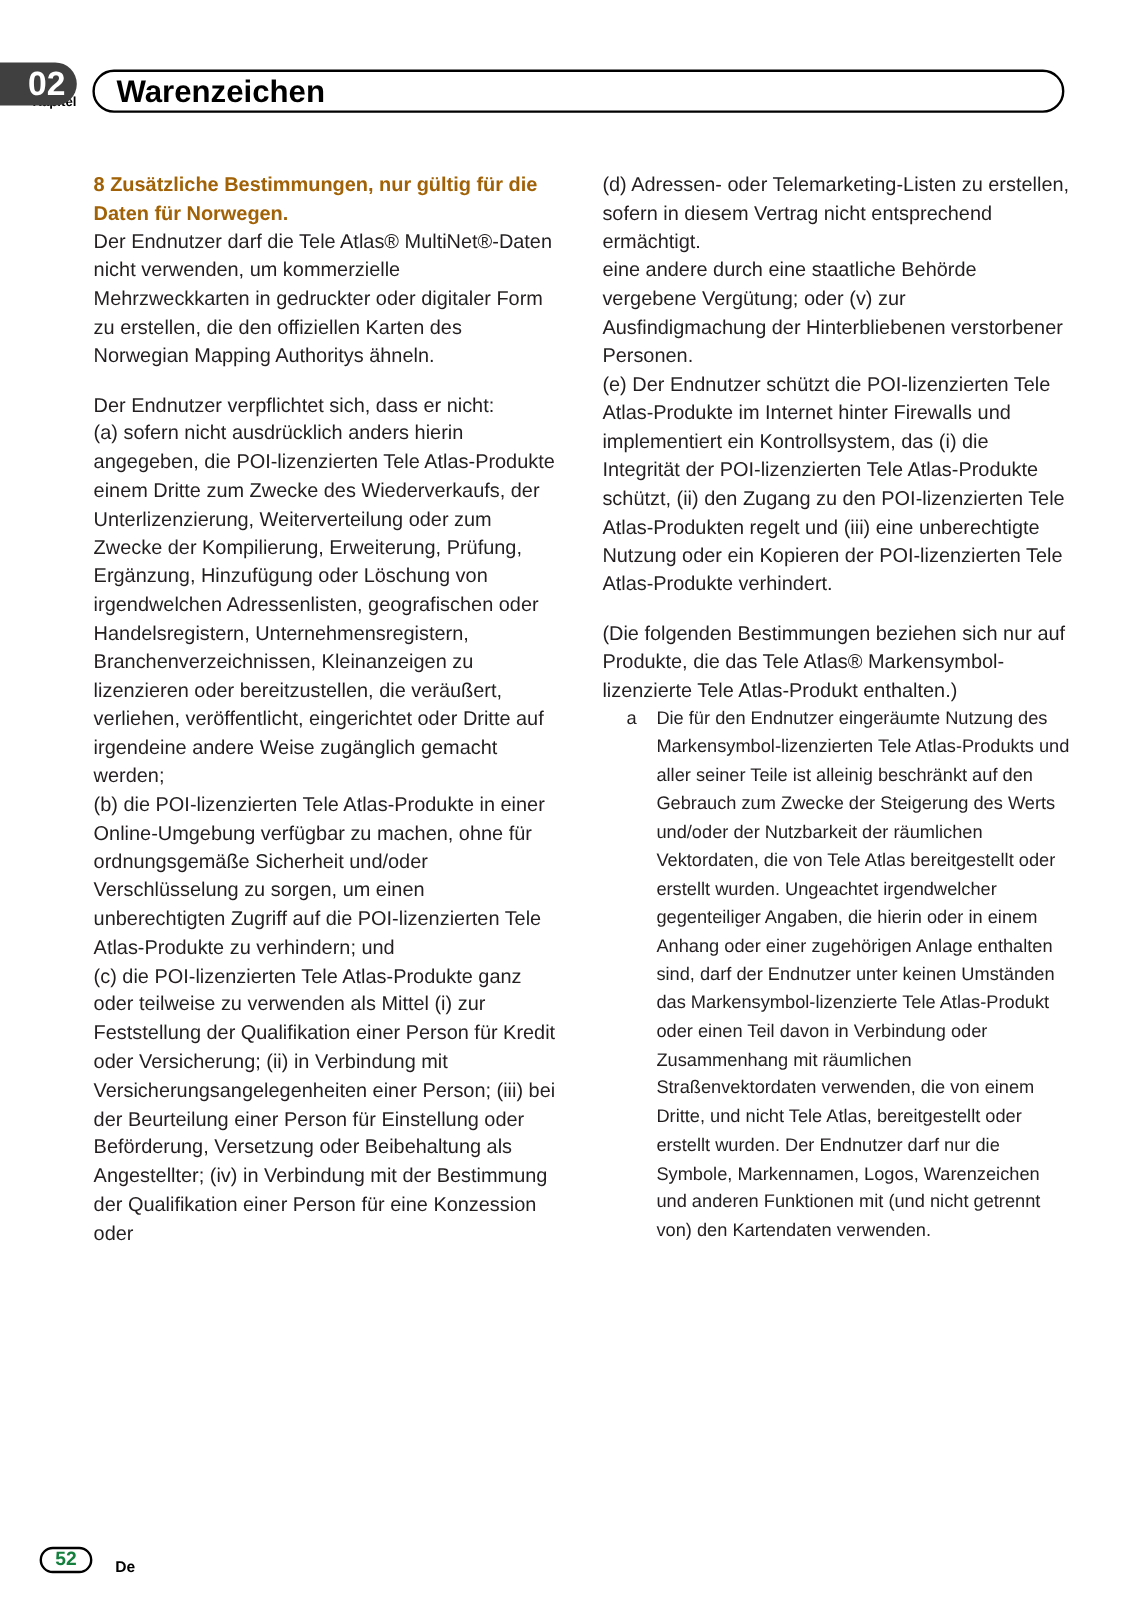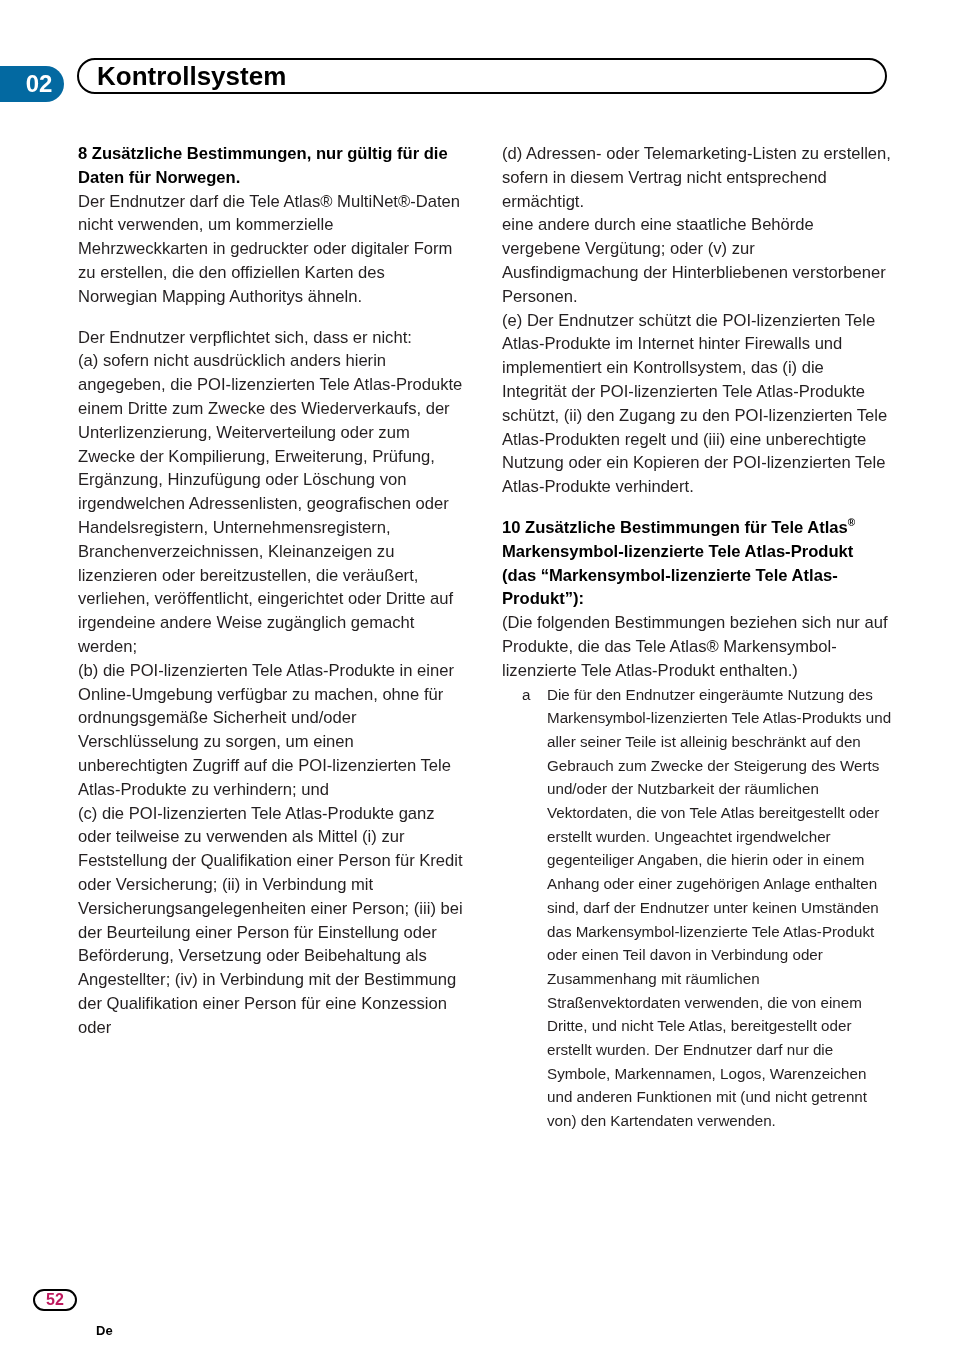--- a/index.html
+++ b/index.html
@@ -1,66 +1,65 @@
 <!DOCTYPE html>
 <html><head>
 <meta charset="utf-8">
 <style>
   html, body { margin: 0; padding: 0; background: #ffffff; }
   body { width: 954px; height: 1352px; position: relative; overflow: hidden;
          font-family: "Liberation Sans", sans-serif; color: #231f20; }
 
   .kapitel { position: absolute; left: 27px; top: 39px; font-size: 11px; font-weight: bold; color: #000; margin-top: 40px; }
-  .chap-badge { position: absolute; left: 0; top: 66px; width: 64px; height: 36px; background: #0369a1;
-                border-radius: 0 18px 18px 0; color: #fff; font-weight: bold; font-size: 24px;
+  .chap-badge { position: absolute; left: 0; top: 52px; width: 64px; height: 36px; background: #404040;
+                border-radius: 0 18px 18px 0; color: #fff; font-weight: bold; font-size: 28px;
                 display: flex; align-items: center; justify-content: center; padding-left: 14px; box-sizing: border-box; }
   .title-box { position: absolute; left: 77px; top: 58px; width: 810px; height: 36px;
                border: 2px solid #000; border-radius: 19px; box-sizing: border-box; }
   .title { position: absolute; left: 97px; top: 59px; font-size: 26px; font-weight: bold; color: #000; line-height: 34px; }
 
   .col { position: absolute; top: 142px; width: 390px; font-size: 16.6px; line-height: 23.8px; }
   .col.left { left: 78px; }
   .col.right { left: 502px; }
   .col p { margin: 0; }
-  .h { font-weight: bold; color: #000000; }
+  .h { font-weight: bold; color: #a16207; }
   .gap { height: 17px; }
   sup { font-size: 10px; line-height: 0; vertical-align: super; }
 
   .list-a { position: relative; padding-left: 45px; font-size: 15.2px; line-height: 23.7px; margin-top: 0; }
   .list-a .marker { position: absolute; left: 20px; top: 0; }
 
   .page-num { position: absolute; left: 33px; top: 1289px; width: 44px; height: 22px;
               border: 2px solid #000; border-radius: 12px; box-sizing: border-box;
-              font-size: 16px; font-weight: bold; display: flex; align-items: center; justify-content: center; color: #be185d; }
-  .lang { position: absolute; left: 96px; top: 1298px; font-size: 13px; font-weight: bold; color: #000; margin-top: 25px; }
+              font-size: 16px; font-weight: bold; display: flex; align-items: center; justify-content: center; color: #15803d; }
+  .lang { position: absolute; left: 96px; top: 1298px; font-size: 13px; font-weight: bold; color: #000; }
 </style>
 </head>
 <body>
 
 <div class="kapitel">Kapitel</div>
 <div class="chap-badge">02</div>
 <div class="title-box"></div>
-<div class="title">Kontrollsystem</div>
+<div class="title">Warenzeichen</div>
 
 <div class="col left">
   <p class="h">8    Zusätzliche Bestimmungen, nur gültig für die Daten für Norwegen.</p>
   <p>Der Endnutzer darf die Tele Atlas® MultiNet®-Daten nicht verwenden, um kommerzielle Mehrzweckkarten in gedruckter oder digitaler Form zu erstellen, die den offiziellen Karten des Norwegian Mapping Authoritys ähneln.</p>
   <div class="gap"></div>
   <p>Der Endnutzer verpflichtet sich, dass er nicht:</p>
   <p>(a) sofern nicht ausdrücklich anders hierin angegeben, die POI-lizenzierten Tele Atlas-Produkte einem Dritte zum Zwecke des Wiederverkaufs, der Unterlizenzierung, Weiterverteilung oder zum Zwecke der Kompilierung, Erweiterung, Prüfung, Ergänzung, Hinzufügung oder Löschung von irgendwelchen Adressenlisten, geografischen oder Handelsregistern, Unternehmensregistern, Branchenverzeichnissen, Kleinanzeigen zu lizenzieren oder bereitzustellen, die veräußert, verliehen, veröffentlicht, eingerichtet oder Dritte auf irgendeine andere Weise zugänglich gemacht werden;</p>
   <p>(b) die POI-lizenzierten Tele Atlas-Produkte in einer Online-Umgebung verfügbar zu machen, ohne für ordnungsgemäße Sicherheit und/oder Verschlüsselung zu sorgen, um einen unberechtigten Zugriff auf die POI-lizenzierten Tele Atlas-Produkte zu verhindern; und</p>
   <p>(c) die POI-lizenzierten Tele Atlas-Produkte ganz oder teilweise zu verwenden als Mittel (i) zur Feststellung der Qualifikation einer Person für Kredit oder Versicherung; (ii) in Verbindung mit Versicherungsangelegenheiten einer Person; (iii) bei der Beurteilung einer Person für Einstellung oder Beförderung, Versetzung oder Beibehaltung als Angestellter; (iv) in Verbindung mit der Bestimmung der Qualifikation einer Person für eine Konzession oder</p>
 </div>
 
 <div class="col right">
   <p>(d) Adressen- oder Telemarketing-Listen zu erstellen, sofern in diesem Vertrag nicht entsprechend ermächtigt.</p>
   <p>eine andere durch eine staatliche Behörde vergebene Vergütung; oder (v) zur Ausfindigmachung der Hinterbliebenen verstorbener Personen.</p>
   <p>(e) Der Endnutzer schützt die POI-lizenzierten Tele Atlas-Produkte im Internet hinter Firewalls und implementiert ein Kontrollsystem, das (i) die Integrität der POI-lizenzierten Tele Atlas-Produkte schützt, (ii) den Zugang zu den POI-lizenzierten Tele Atlas-Produkten regelt und (iii) eine unberechtigte Nutzung oder ein Kopieren der POI-lizenzierten Tele Atlas-Produkte verhindert.</p>
   <div class="gap"></div>
-  <p class="h"><span>10  Zusätzliche Bestimmungen für Tele Atlas</span><sup>®</sup><span> Markensymbol-lizenzierte Tele Atlas-Produkt (das “Markensymbol-lizenzierte Tele Atlas-Produkt”):</span></p>
   <p>(Die folgenden Bestimmungen beziehen sich nur auf Produkte, die das Tele Atlas® Markensymbol-lizenzierte Tele Atlas-Produkt enthalten.)</p>
   <div class="list-a">
     <span class="marker">a</span>
     <span>Die für den Endnutzer eingeräumte Nutzung des Markensymbol-lizenzierten Tele Atlas-Produkts und aller seiner Teile ist alleinig beschränkt auf den Gebrauch zum Zwecke der Steigerung des Werts und/oder der Nutzbarkeit der räumlichen Vektordaten, die von Tele Atlas bereitgestellt oder erstellt wurden. Ungeachtet irgendwelcher gegenteiliger Angaben, die hierin oder in einem Anhang oder einer zugehörigen Anlage enthalten sind, darf der Endnutzer unter keinen Umständen das Markensymbol-lizenzierte Tele Atlas-Produkt oder einen Teil davon in Verbindung oder Zusammenhang mit räumlichen Straßenvektordaten verwenden, die von einem Dritte, und nicht Tele Atlas, bereitgestellt oder erstellt wurden. Der Endnutzer darf nur die Symbole, Markennamen, Logos, Warenzeichen und anderen Funktionen mit (und nicht getrennt von) den Kartendaten verwenden.</span>
   </div>
 </div>
 
 <div class="page-num">52</div>
 <div class="lang">De</div>
 

